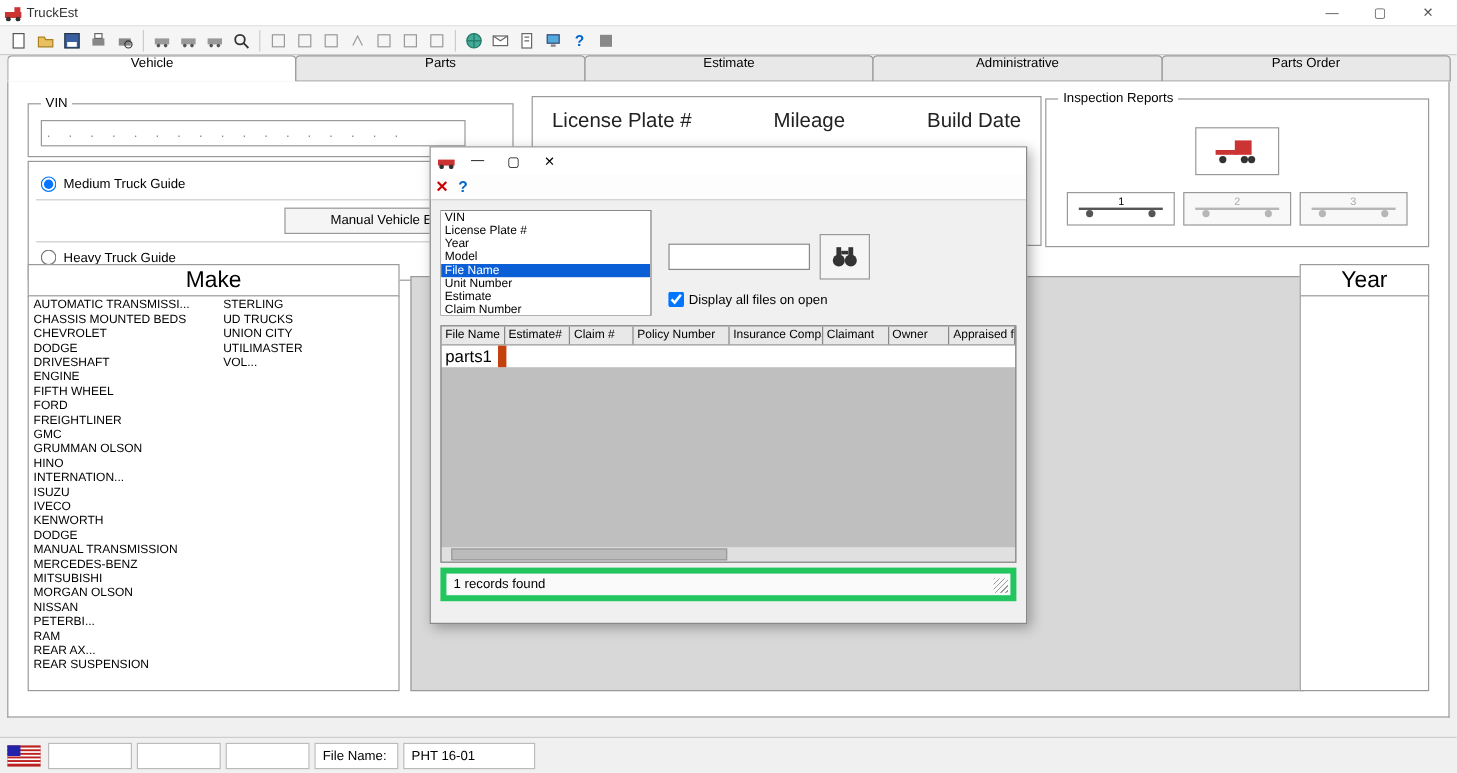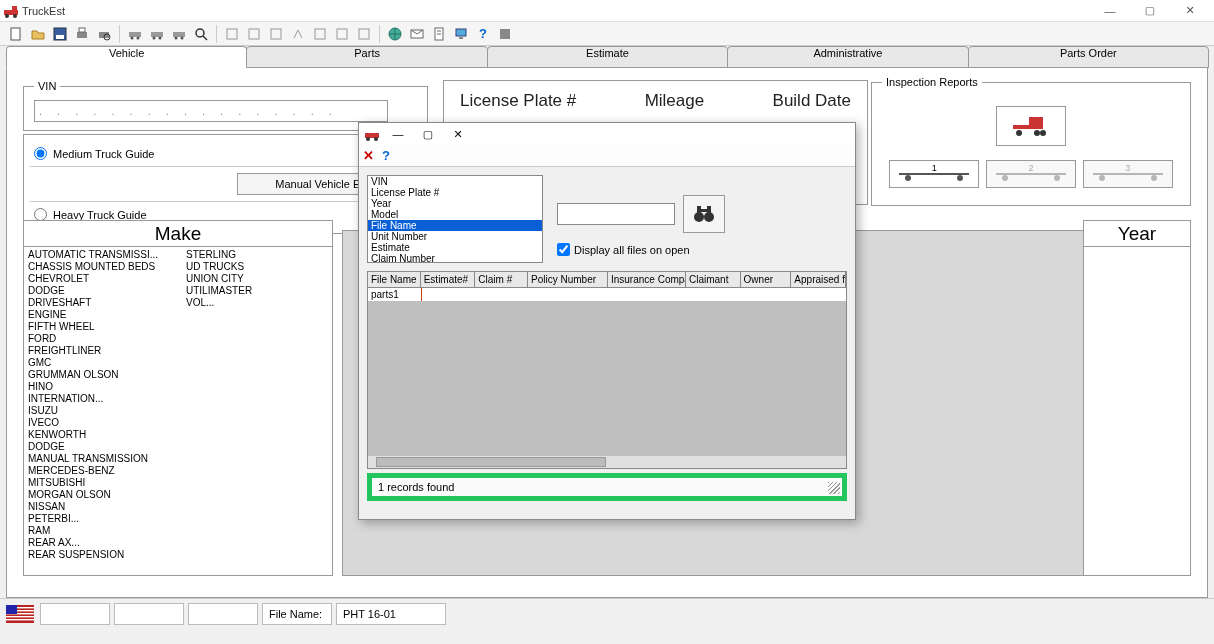--- a/index.html
+++ b/index.html
@@ -49,21 +49,21 @@
 .make-header { position: absolute; top: 152px; left: 16px; width: 310px; font-size: 19px; text-align: center; border: 1px solid #999; background: #fff; padding: 2px; }
 .make-list { position: absolute; top: 178px; left: 16px; width: 310px; height: 330px; border: 1px solid #999; background: #fff; overflow: auto; }
 .make-list .col-wrap { display: flex; flex-wrap: wrap; flex-direction: column; height: 320px; padding: 2px 4px; }
 .make-list .item { padding: 0 6px 0 0; min-width: 120px; cursor: pointer; line-height: 12px; font-size: 10px; }
 
 .middle-gray { position: absolute; top: 162px; left: 335px; width: 745px; height: 346px; border: 1px solid #999; background: #d8d8d8; }
 
 .year-header { position: absolute; top: 152px; right: 16px; width: 108px; font-size: 19px; text-align: center; border: 1px solid #999; background: #fff; padding: 2px; }
 .year-list { position: absolute; top: 178px; right: 16px; width: 108px; height: 330px; border: 1px solid #999; background: #fff; }
 
-.status-bar { position: absolute; bottom: 16px; left: 0; right: 0; height: 30px; background: #f0f0f0; border-top: 1px solid #ccc; display: flex; align-items: center; }
+.status-bar { position: absolute; bottom: 0; left: 0; right: 0; height: 30px; background: #f0f0f0; border-top: 1px solid #ccc; display: flex; align-items: center; }
 .status-bar .flag { width: 28px; height: 18px; margin: 0 6px; }
 .status-bar .cell { border: 1px solid #bbb; height: 22px; padding: 3px 6px; margin-right: 4px; min-width: 70px; background: #fff; display: flex; align-items: center; }
 
 
 .modal { position: absolute; top: 122px; left: 358px; width: 498px; height: 398px; background: #f0f0f0; border: 1px solid #888; box-shadow: 3px 3px 10px rgba(0,0,0,.3); }
 .modal-title { height: 22px; background: #fff; display: flex; align-items: center; padding: 0 6px; }
 .modal-title .icon { width: 14px; height: 14px; margin-right: 4px; }
 .modal-title .txt { flex: 1; }
 .modal-title .win-btn { width: 30px; text-align: center; cursor: pointer; }
 .modal-tb { height: 22px; border-bottom: 1px solid #ccc; display: flex; align-items: center; padding: 0 4px; gap: 8px; background: #fdfdfd; }
@@ -77,21 +77,21 @@
 .search-area { display: flex; flex-direction: column; gap: 10px; padding-top: 20px; }
 .search-row { display: flex; gap: 8px; align-items: center; }
 .search-input { width: 118px; height: 22px; border: 1px solid #888; padding: 2px; }
 .bino-btn { width: 42px; height: 38px; border: 1px solid #999; background: #f5f5f5; display:flex; align-items:center; justify-content:center; cursor:pointer; font-size: 18px; }
 .chk-row { display: flex; align-items: center; gap: 4px; }
 
 .grid { margin: 0 8px; border: 1px solid #888; background: #bfbfbf; height: 198px; position: relative; overflow: hidden; }
 .grid-header { display: flex; background: #e8e8e8; border-bottom: 1px solid #888; }
 .grid-header .gh { border-right: 1px solid #888; padding: 2px 3px; font-size: 10px; white-space: nowrap; overflow: hidden; }
 .grid-row { display: flex; background: #fff; }
-.grid-row .gc { padding: 1px 3px; font-size: 10px; border-right: 1px solid #c2410c; }
+.grid-row .gc { padding: 1px 3px; font-size: 14px; border-right: 7px solid #c2410c; }
 .grid-scroll { position: absolute; bottom: 0; left: 0; right: 0; height: 12px; background: #e0e0e0; }
 .grid-scroll .thumb { height: 10px; width: 230px; background: #bbb; margin: 1px 0 0 8px; border: 1px solid #999; }
 
 .records-bar { margin: 4px 8px 0; border: 5px solid #22c55e; background: #fafafa; padding: 3px 6px; font-size: 10px; position: relative; }
 .grip { position: absolute; right: 2px; bottom: 2px; width: 12px; height: 12px; background: repeating-linear-gradient(135deg,#999,#999 1px,transparent 1px,transparent 3px); }
 
 svg { display: block; }
 </style>
 </head>
 <body>

